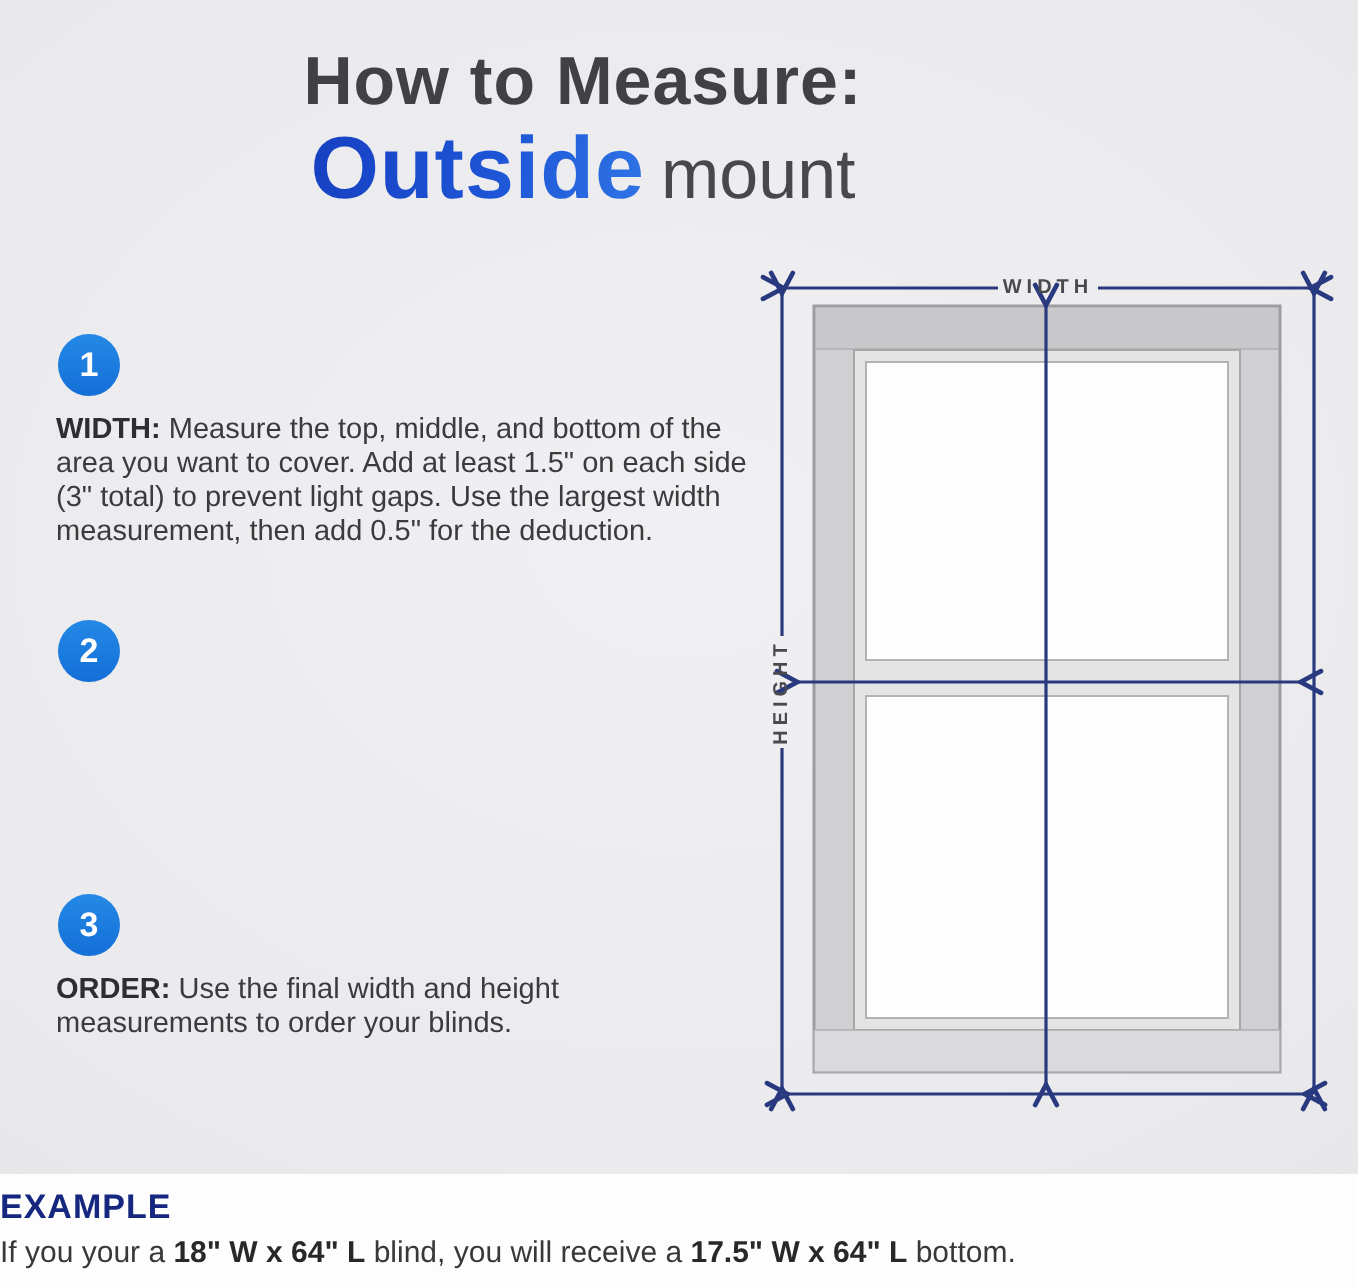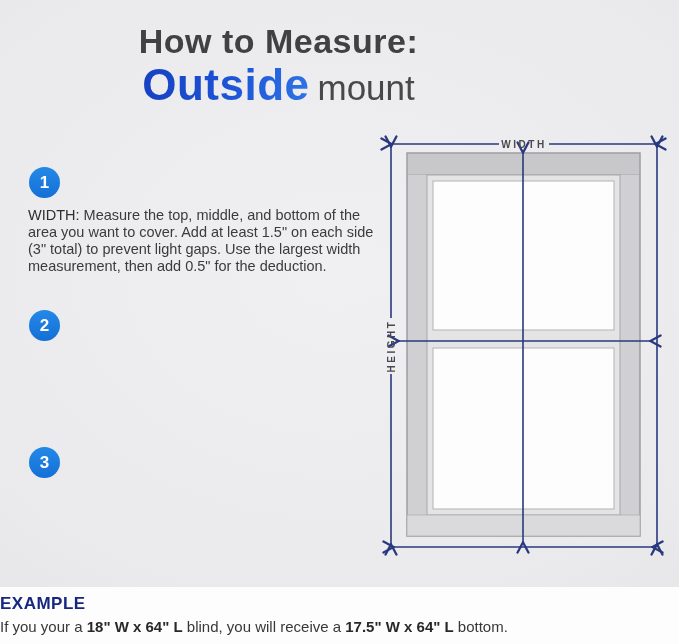--- a/index.html
+++ b/index.html
@@ -5,21 +5,21 @@
   * { margin:0; padding:0; box-sizing:border-box; }
   html,body { width:679px; height:644px; }
   body { font-family:"Liberation Sans", sans-serif; overflow:hidden; }
 
   .canvas {
     position:relative; width:679px; height:644px;
     background: radial-gradient(130% 105% at 50% 42%, #f0f0f2 0%, #eaeaec 50%, #dddde0 100%);
   }
 
   
-  .title-block { position:absolute; top:24px; left:1px; width:555px; text-align:center; line-height:1.05; }
+  .title-block { position:absolute; top:24px; left:14px; width:555px; text-align:center; line-height:1.05; }
   .title-line1 { font-size:34px; font-weight:700; color:#414144; letter-spacing:0.5px; }
   .title-line2 { margin-top:2px;text-align:center; }
   .title-highlight {
     font-size:44px; font-weight:800; letter-spacing:0.5px;
     background:linear-gradient(100deg,#1740c2 0%, #1d55d6 55%, #2f74e6 100%);
     -webkit-background-clip:text; background-clip:text; color:transparent;
   }
   .title-suffix { font-size:35px; font-weight:500; color:#48484b; margin-left:8px; }
 
   
@@ -28,21 +28,21 @@
   .step-2 { top:310px; }
   .step-3 { top:447px; }
   .step-badge {
     width:31px; height:31px; border-radius:50%;
     background:linear-gradient(180deg,#2489e6 0%, #146fd8 100%);
     color:#ffffff; font-size:17px; font-weight:700;
     display:flex; align-items:center; justify-content:center;
     margin-left:1px;
   }
   .step-text { margin-top:9px; font-size:14.5px; line-height:17px; color:#3b3b3e; width:350px; }
-  .step-text strong { font-weight:400; color:#2e2e31; }
+  .step-text strong { font-weight:700; color:#2e2e31; }
 
   
   .diagram-svg { position:absolute; left:378px; top:130px; }
   .dim-label {
     font-family:"Liberation Sans", sans-serif;
     font-size:10px; font-weight:700; letter-spacing:2.5px; fill:#4a4a4e;
   }
 
   
   .example-band {
@@ -69,20 +69,21 @@
     <div class="step-badge">1</div>
     <p class="step-text"><strong>WIDTH:</strong> <span>Measure the top, middle, and bottom of the area you want to cover. Add at least 1.5" on each side (3" total) to prevent light gaps. Use the largest width measurement, then add 0.5" for the deduction.</span></p>
   </div>
 
   <div class="step step-2">
     <div class="step-badge">2</div>
   </div>
 
   <div class="step step-3">
     <div class="step-badge">3</div>
+    <p class="step-text"><strong>ORDER:</strong> <span>Use the final width and height measurements to order your blinds.</span></p>
   </div>
 
   <svg class="diagram-svg" width="292" height="460" viewBox="0 0 292 460" xmlns="http://www.w3.org/2000/svg">
     <defs>
       <marker id="ah" viewBox="0 0 10 10" refX="1.5" refY="5" markerWidth="8.5" markerHeight="8.5" orient="auto-start-reverse">
         <path d="M8.5,1 L1,5 L8.5,9" fill="none" stroke="#29397f" stroke-width="1.7" stroke-linecap="round"></path>
       </marker>
     </defs>
 
     <g>

